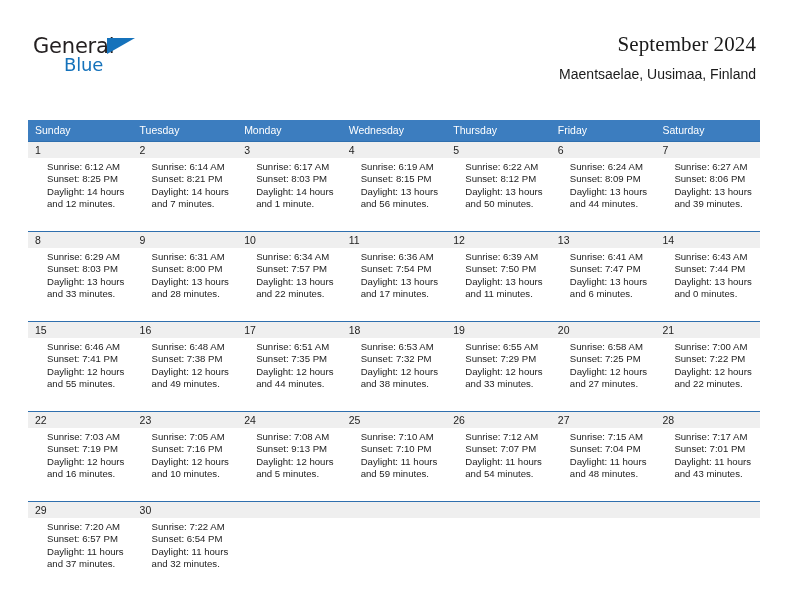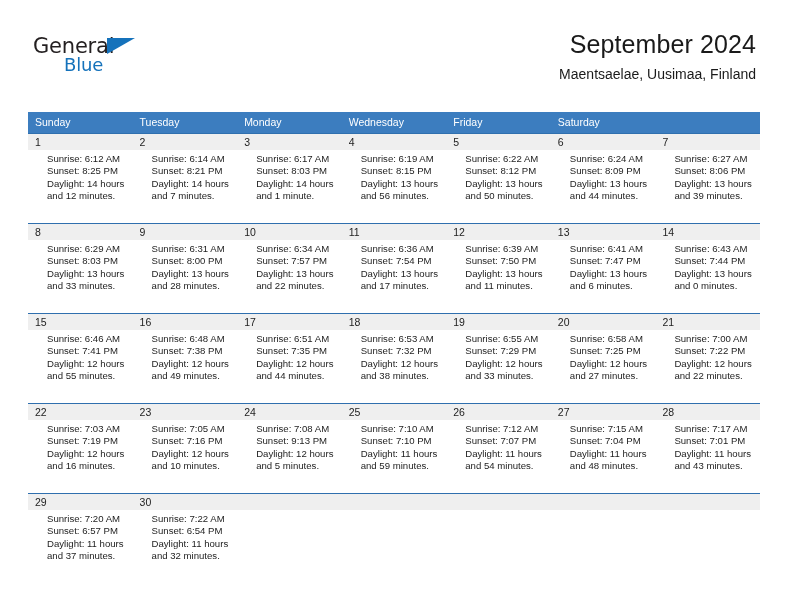--- a/index.html
+++ b/index.html
@@ -66,41 +66,41 @@
     border-bottom: 16px solid transparent;
   }
 
   .title-block {
     position: absolute;
     right: 36px;
     top: 28px;
     text-align: right;
   }
   .cal-title {
-    font-size: 25px;
+    font-size: 21px;
     font-weight: 400;
     color: #1a1a1a;
     line-height: 32px;
     letter-spacing: 0.1px;
-    font-family: Liberation Sans, sans-serif;
+    font-family: Liberation Serif, serif;
   }
   .cal-subtitle {
     margin-top: 6px;
     font-size: 14px;
     font-weight: 400;
     color: #1a1a1a;
     line-height: 17px;
     font-family: "Liberation Sans", sans-serif;
   }
 
   
   .calendar {
     position: absolute;
     left: 28px;
-    top: 112px;
+    top: 120px;
     width: 732px;
   }
   .dow-row {
     display: flex;
     width: 732px;
     height: 21px;
     background: #3c7dbf;
   }
   .dow-cell {
     width: 104.57px;
@@ -172,20 +172,21 @@
 
   </div>
 
   <div class="calendar">
 
     <div class="dow-row">
       <div class="dow-cell">Sunday</div>
       <div class="dow-cell">Tuesday</div>
       <div class="dow-cell">Monday</div>
       <div class="dow-cell">Wednesday</div>
+      <div class="dow-cell">Thursday</div>
       <div class="dow-cell">Friday</div>
       <div class="dow-cell">Saturday</div>
     </div>
 
     <div class="week-row">
       <div class="day-cell filled">
         <div class="daynum-band">1</div>
         <div class="day-body">
           <div class="day-line">Sunrise: 6:12 AM</div>
           <div class="day-line">Sunset: 8:25 PM</div>

